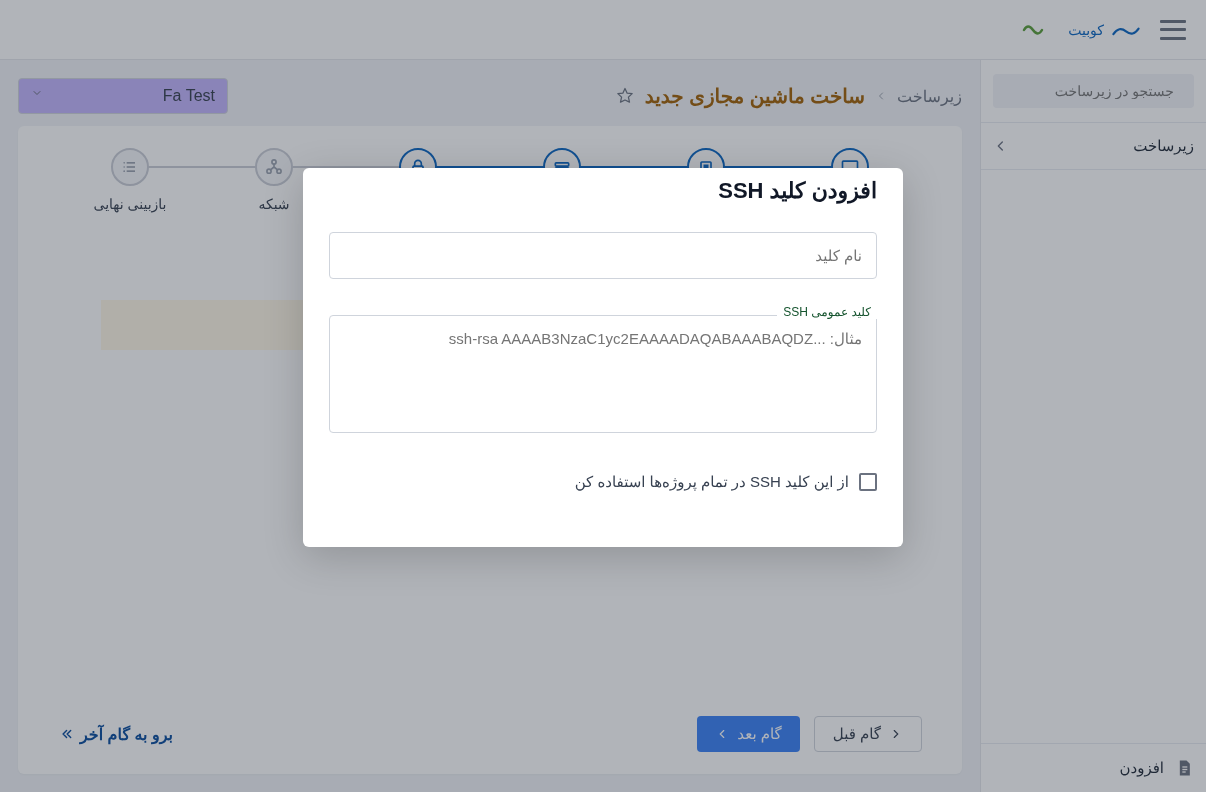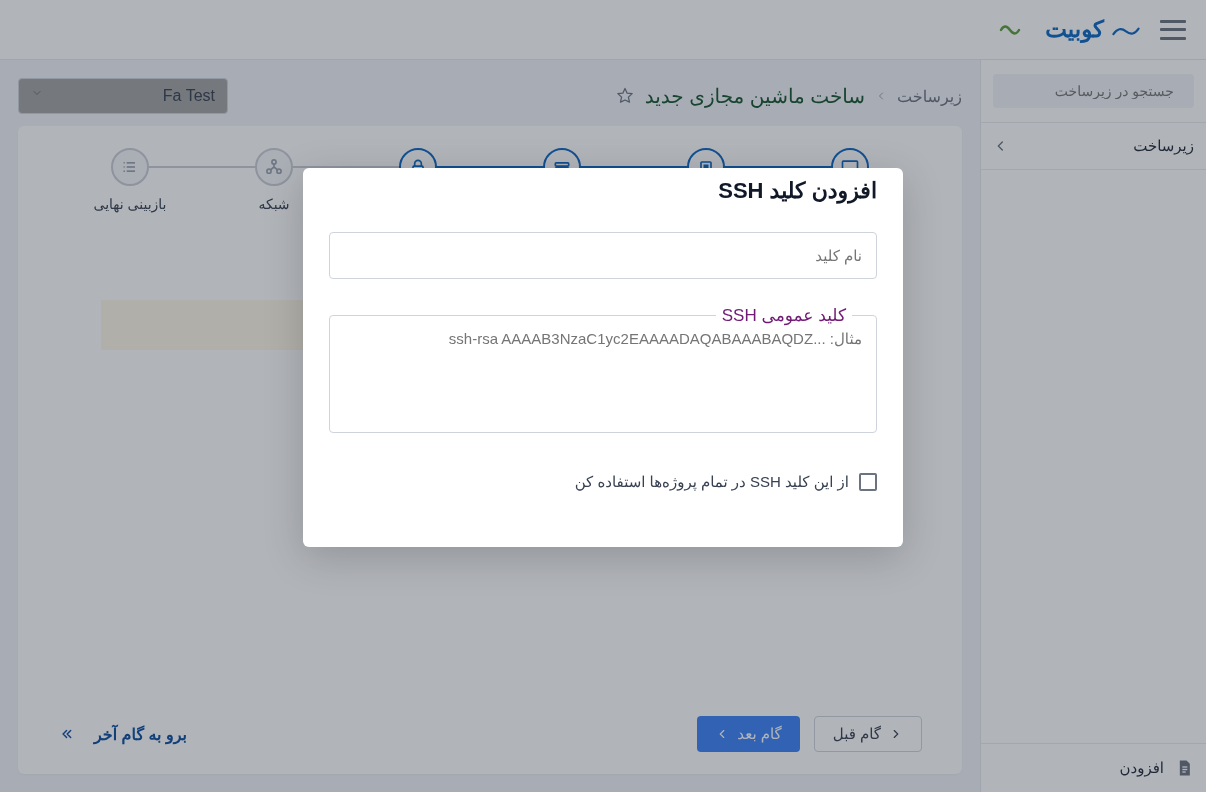--- a/index.html
+++ b/index.html
@@ -26,21 +26,21 @@
   width: 26px;
   height: 20px;
   display: flex;
   flex-direction: column;
   justify-content: space-between;
   cursor: pointer;
   margin-left: 20px;
 }
 .hamburger span { height: 3px; background: #6b7280; border-radius: 1px; }
 .logo-row { display: flex; align-items: center; gap: 8px; }
-.logo-text { color: #0a66c2; font-weight: 700; font-size: 23px; }
+.logo-text { color: #0a66c2; font-weight: 400; font-size: 14px; }
 .logo-wave { 
   width: 28px; height: 20px;
 }
 .logo-second {
   width: 26px; height: 26px; margin-right: 14px;
 }
 
 
 .layout { display: flex; height: calc(100% - 60px); }
 .sidebar {
@@ -90,26 +90,26 @@
 
 .page-header {
   display: flex; align-items: center; justify-content: space-between;
   margin-bottom: 12px;
 }
 .breadcrumb {
   display: flex; align-items: center; gap: 10px;
   color: #374151; font-size: 16px;
 }
 .breadcrumb .crumb { color: #6b7280; }
-.breadcrumb .title { color: #14532d; font-weight: 400; font-size: 20px; }
+.breadcrumb .title { color: #a16207; font-weight: 700; font-size: 20px; }
 .star-icon { color: #6b7280; }
 .project-dropdown {
   display: flex; align-items: flex-start; justify-content: space-between;
   border: 1px solid #cfd4dc; border-radius: 4px;
-  padding: 8px 12px; min-width: 210px; background: #a3a3a3; cursor: pointer;
+  padding: 8px 12px; min-width: 210px; background: #c4b5fd; cursor: pointer;
   color: #374151;
 }
 
 
 .card {
   background: #fff;
   border-radius: 6px;
   box-shadow: 0 1px 2px rgba(0,0,0,0.03);
   flex: 1;
   display: flex;
@@ -168,21 +168,21 @@
   padding-top: 18px;
   margin-top:auto;
 }
 .btn {
   display:inline-flex; align-items:center; gap:8px;
   padding: 8px 18px; border-radius:4px; font-size:15px; cursor:pointer;
   font-family: inherit;
 }
 .btn-outline { border:1px solid #cfd4dc; background:#fff; color:#374151; }
 .btn-primary-step { background:#3b82f6; color:#fff; border:none; }
-.btn-skip { color:#0a4d9e; font-weight:600; display:flex; align-items:center; gap:20px; cursor:pointer;}
+.btn-skip { color:#0a4d9e; font-weight:600; display:flex; align-items:center; gap:6px; cursor:pointer;}
 
 
 .overlay {
   position: absolute; inset: 0;
   background: rgba(31,41,55,0.35);
   display: flex; align-items: flex-start; justify-content: center;
   padding-top: 168px;
   z-index: 50;
 }
 .modal {
@@ -206,25 +206,25 @@
   font-family: inherit;
   font-size: 15px;
   outline: none;
   background:#fff;
   text-align: right;
 }
 .text-area { height: 118px; resize: none; }
 .field-label {
   position: absolute;
   top: -10px;
-  right: 25px;
+  right: 0;
   background: #fff;
   padding: 0 6px;
-  font-size: 17px;
-  color: #701a75;
+  font-size: 12px;
+  color: #14532d;
 }
 
 .checkbox-row {
   display: flex; align-items: center; gap: 10px; justify-content: flex-start;
   margin-bottom: 36px; color:#374151; font-size:15px;
 }
 .checkbox {
   width: 18px; height: 18px; border: 2px solid #6b7280; border-radius: 2px; cursor:pointer;
 }
 

